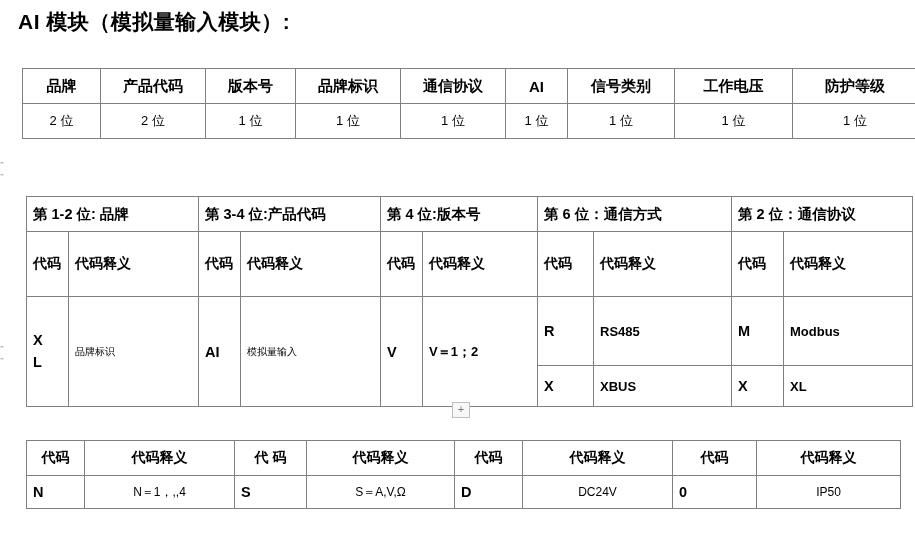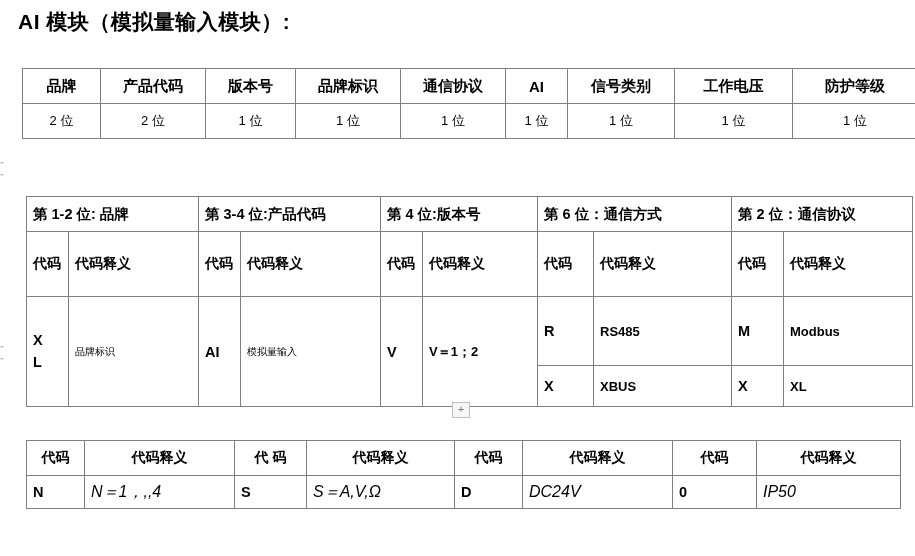--- a/index.html
+++ b/index.html
@@ -116,23 +116,22 @@
     font-size: 14px;
     text-align: center;
     padding: 5px;
   }
   .t3 .code {
     font-weight: bold;
     font-size: 14.5px;
     text-align: left;
   }
   .t3 .desc {
-    font-size: 16px;
-    text-align: left;
-    font-style: italic;
+    font-size: 12px;
+    text-align: center;
   }
 
   
   .mark-left {
     position: absolute;
     left: 0px;
     color: #9a9a9a;
     font-size: 12px;
     line-height: 1;
   }

